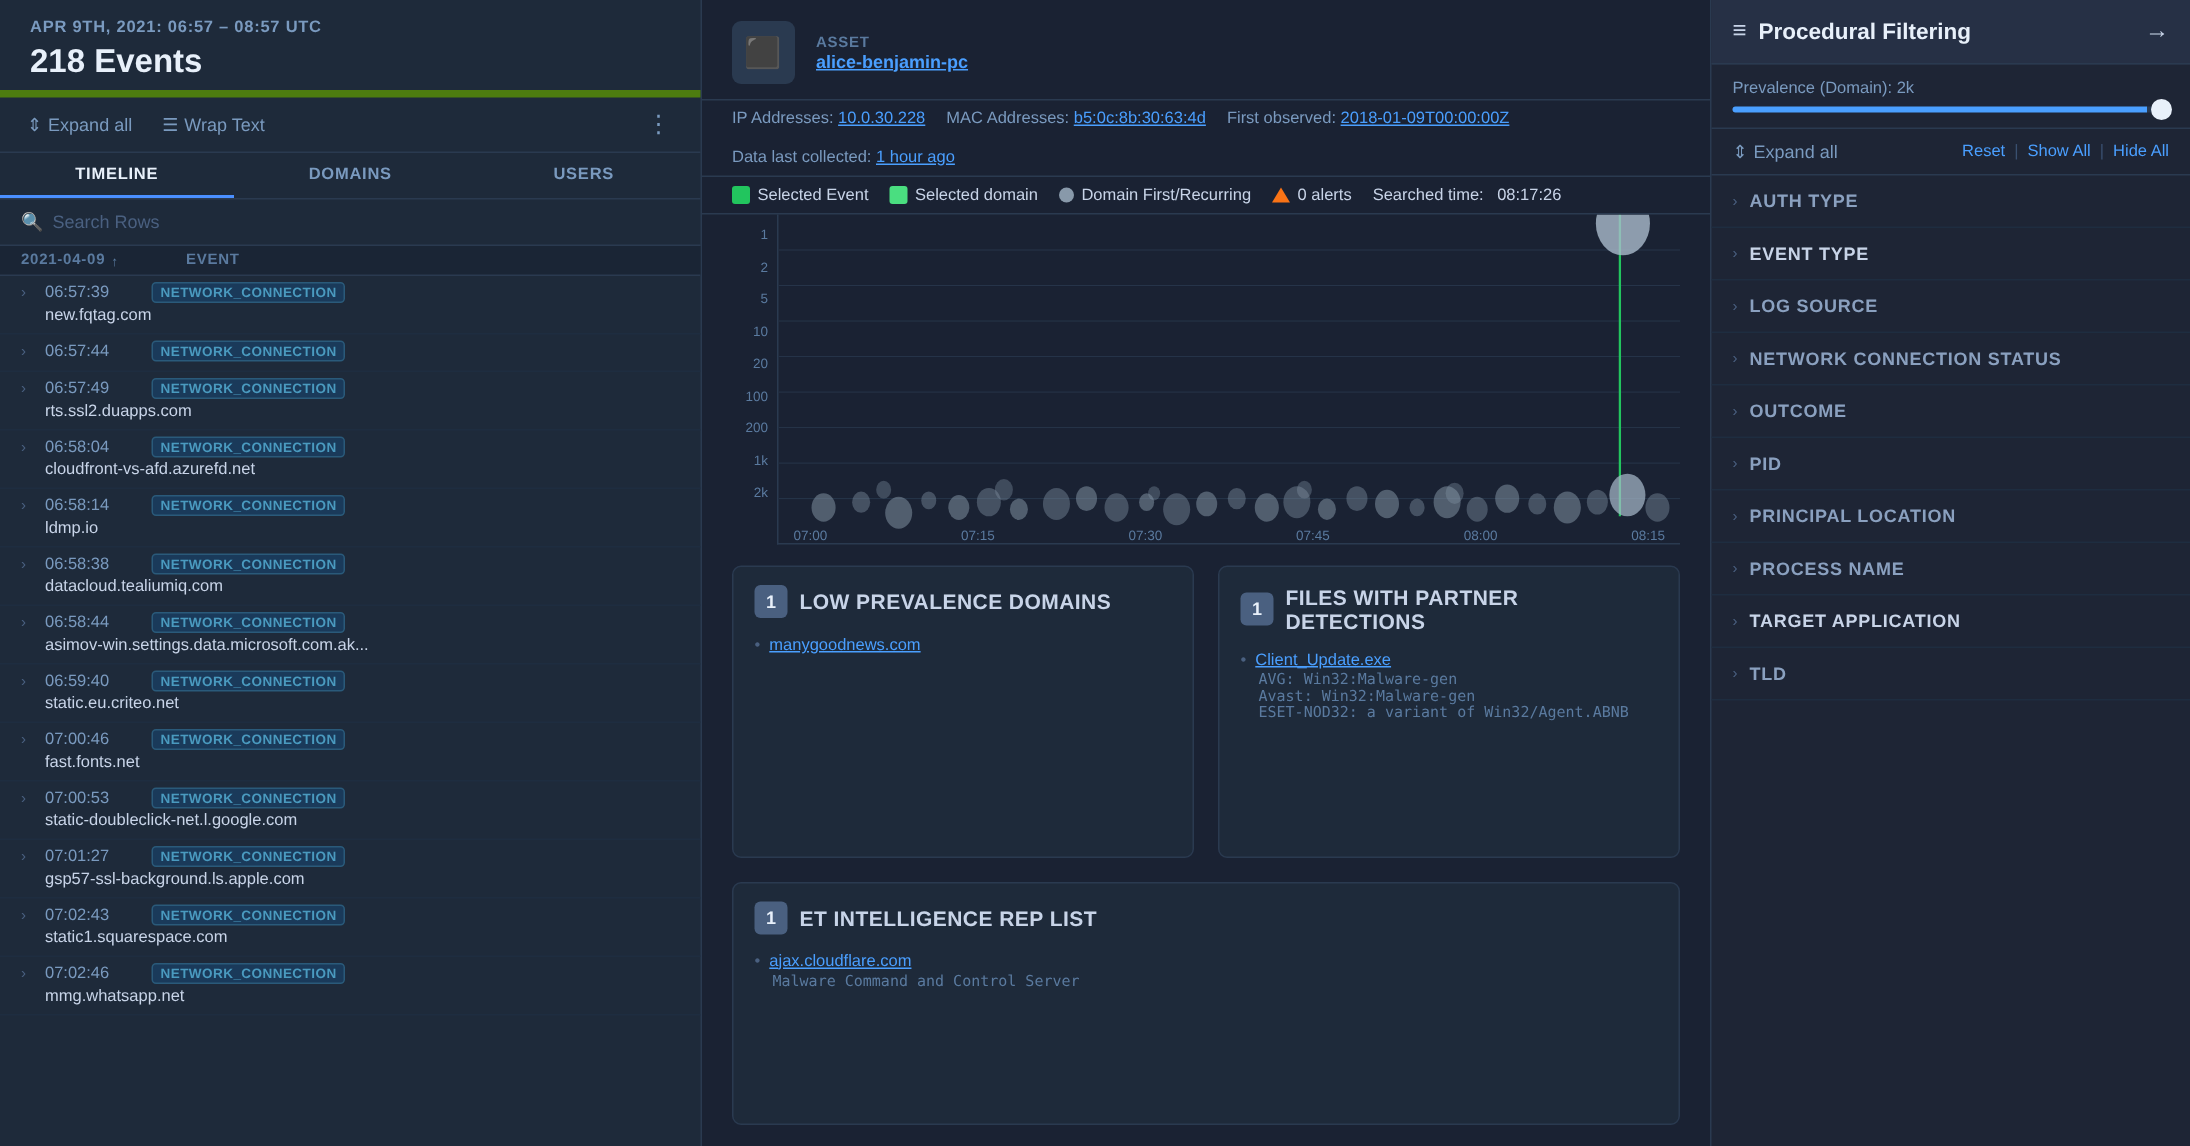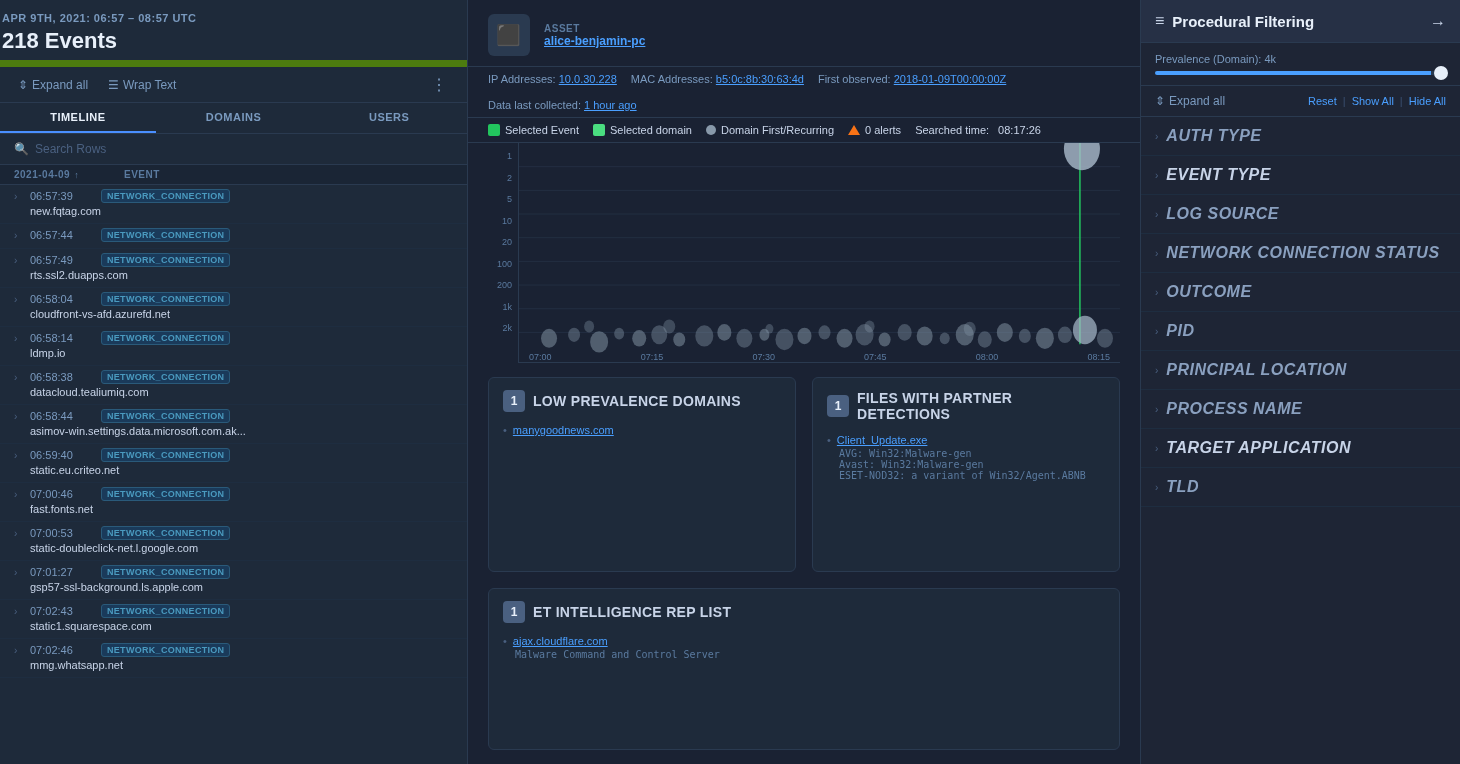--- a/index.html
+++ b/index.html
@@ -16,22 +16,22 @@
     
     .left-panel {
       width: 468px;
       background: #1e2a3a;
       display: flex;
       flex-direction: column;
       border-right: 1px solid #2a3a50;
       flex-shrink: 0;
     }
     .left-header {
-      padding: 12px 14px 6px 2px;
-      border-bottom: 7px solid #4d7c0f;
+      padding: 12px 14px 6px 20px;
+      border-bottom: 5px solid #4d7c0f;
     }
     .date-range {
       font-size: 11px;
       color: #7a9abf;
       font-weight: 600;
       letter-spacing: 0.5px;
       margin-bottom: 4px;
     }
     .event-count {
       font-size: 22px;
@@ -417,25 +417,24 @@
     .filter-item {
       display: flex;
       align-items: center;
       gap: 8px;
       padding: 10px 14px;
       border-bottom: 1px solid #1e2d40;
       cursor: pointer;
     }
     .filter-chevron { color: #4a6080; font-size: 10px; }
     .filter-label {
-      font-size: 16px;
+      font-size: 12px;
       font-weight: 600;
       color: #8aa0bf;
       letter-spacing: 0.5px;
-      font-style: italic;
     }
     .filter-item.highlighted .filter-label { color: #c8d4e8; }
   </style>
 </head>
 <body>
 
 <div class="left-panel">
   <div class="left-header">
     <div class="date-range">APR 9TH, 2021: 06:57 – 08:57 UTC</div>
     <div class="event-count">218 Events</div>
@@ -735,21 +734,21 @@
     </div>
 </div>
 
 <div class="right-panel">
   <div class="right-header">
     <span class="filter-icon">≡</span>
     <span class="right-title">Procedural Filtering</span>
     <button class="arrow-btn">→</button>
   </div>
   <div class="prevalence-bar">
-    <div class="prev-label">Prevalence (Domain): 4k</div>
+    <div class="prev-label">Prevalence (Domain): 2k</div>
     <div class="prev-slider">
       <div class="prev-slider-thumb"></div>
     </div>
   </div>
   <div class="expand-all-row">
     <button class="expand-all-btn">
       <span>⇕</span>
       <span>Expand all</span>
     </button>
     <div class="reset-actions">

